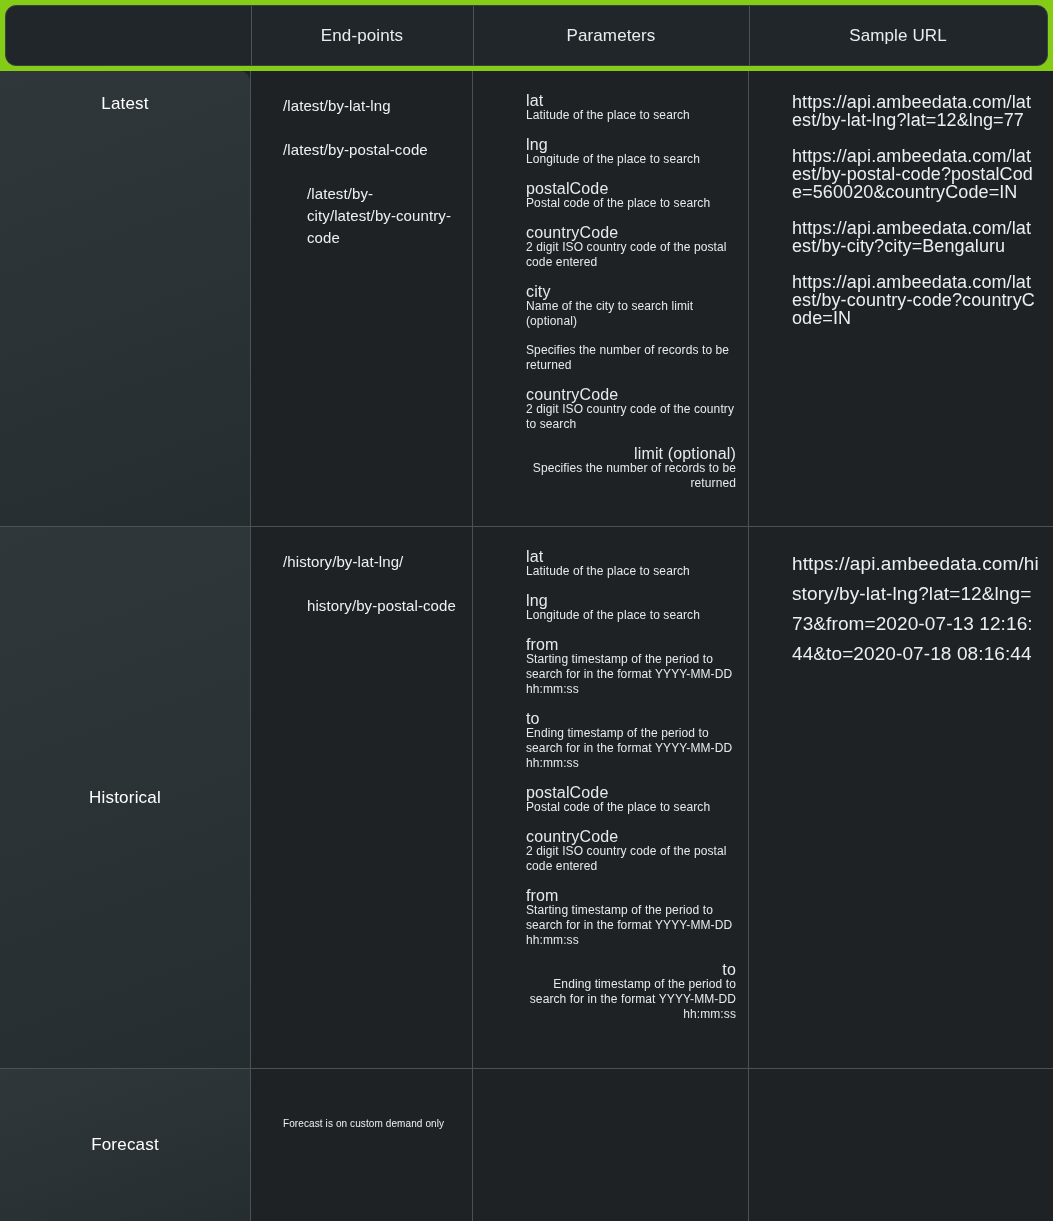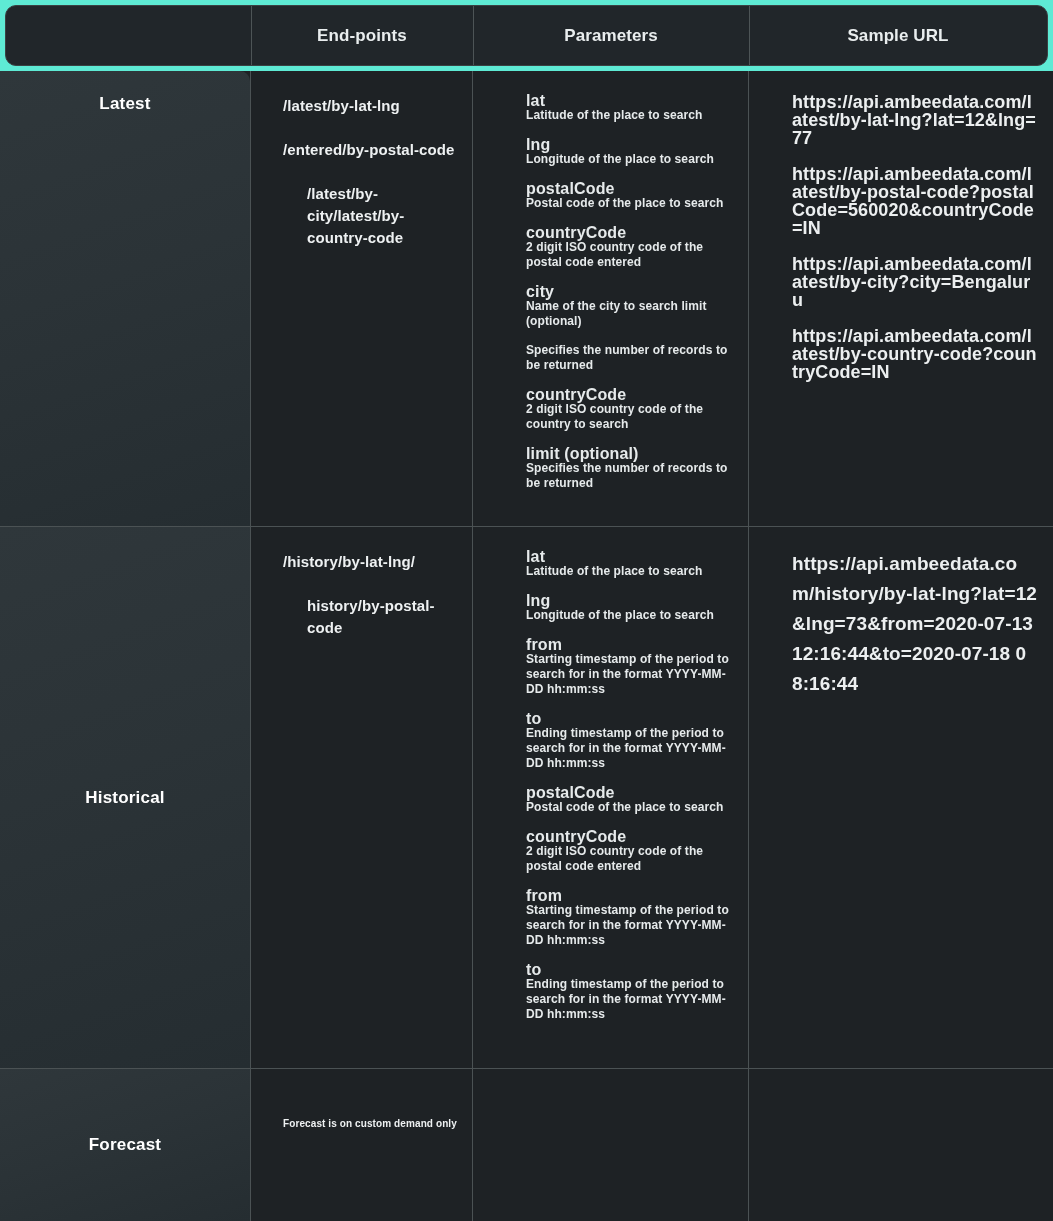--- a/index.html
+++ b/index.html
@@ -9,23 +9,22 @@
     height: 1221px;
     background: #1b1f21;
     font-family: "Liberation Sans", sans-serif;
     -webkit-font-smoothing: antialiased;
   }
 
   .page {
     position: relative;
     width: 1053px;
     height: 1221px;
-    background: #5eead4;
+    background: #84cc16;
     overflow: hidden;
-    font-weight: bold;
   }
 
   
   .header-row {
     position: absolute;
     left: 5px;
     top: 5px;
     width: 1043px;
     height: 61px;
     border: 1px solid #3a4143;
@@ -130,21 +129,21 @@
   .note {
     color: #eef1f2;
     font-size: 10px;
     line-height: 29px;
     letter-spacing: .1px;
   }
   .row-forecast .cell-endpoints { padding-top: 40px; }
 
   
   .param { margin-bottom: 14px; }
-  .param:last-child { margin-bottom: 0; }
+  .param:last-child { margin-bottom: 0; text-align: right; }
   .param .p-name {
     color: #e6eaeb;
     font-size: 16px;
     line-height: 15px;
     letter-spacing: .15px;
   }
   .param .p-desc {
     color: #e6eaeb;
     font-size: 12px;
     line-height: 15px;
@@ -181,21 +180,21 @@
   <div class="table">
 
     <div class="row row-latest">
 
       <div class="cell-label">
         <span class="label-text">Latest</span>
       </div>
 
       <div class="cell cell-endpoints">
         <div class="endpoint">/latest/by-lat-lng</div>
-        <div class="endpoint">/entered/by-postal-code</div>
+        <div class="endpoint">/latest/by-postal-code</div>
         <div class="endpoint">/latest/by-city/latest/by-country-code</div>
       </div>
 
       <div class="cell cell-params">
         <div class="param">
           <div class="p-name">lat</div>
           <div class="p-desc">Latitude of the place to search</div>
         </div>
         <div class="param">
           <div class="p-name">lng</div>

